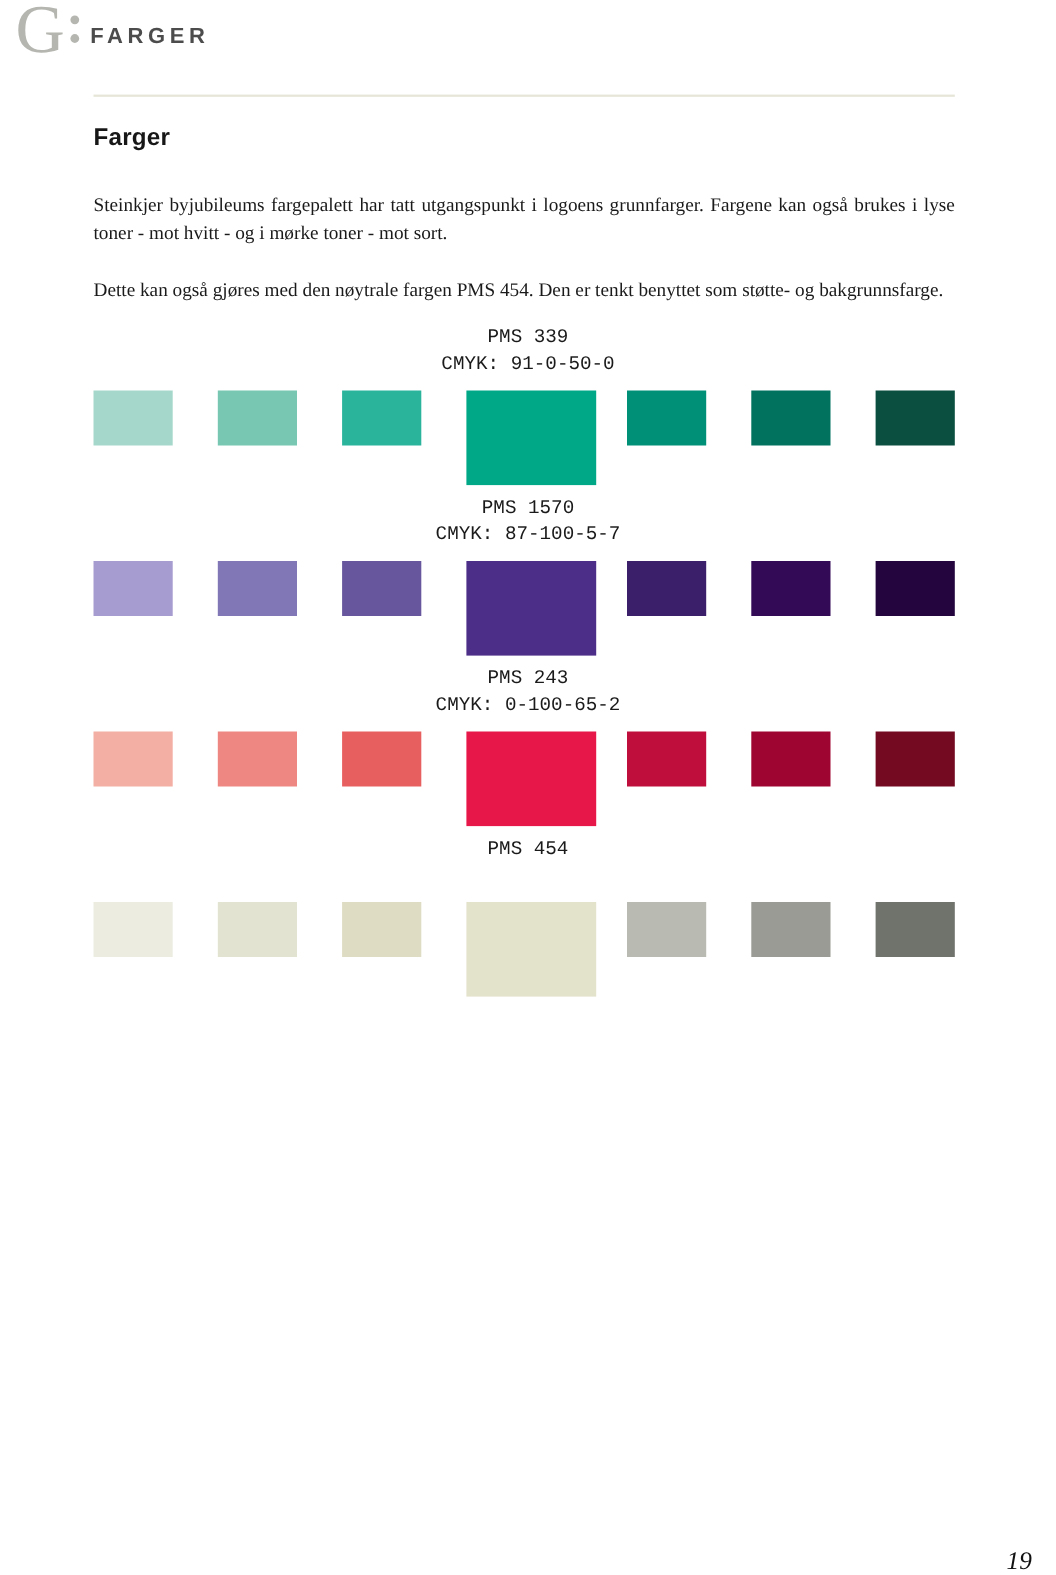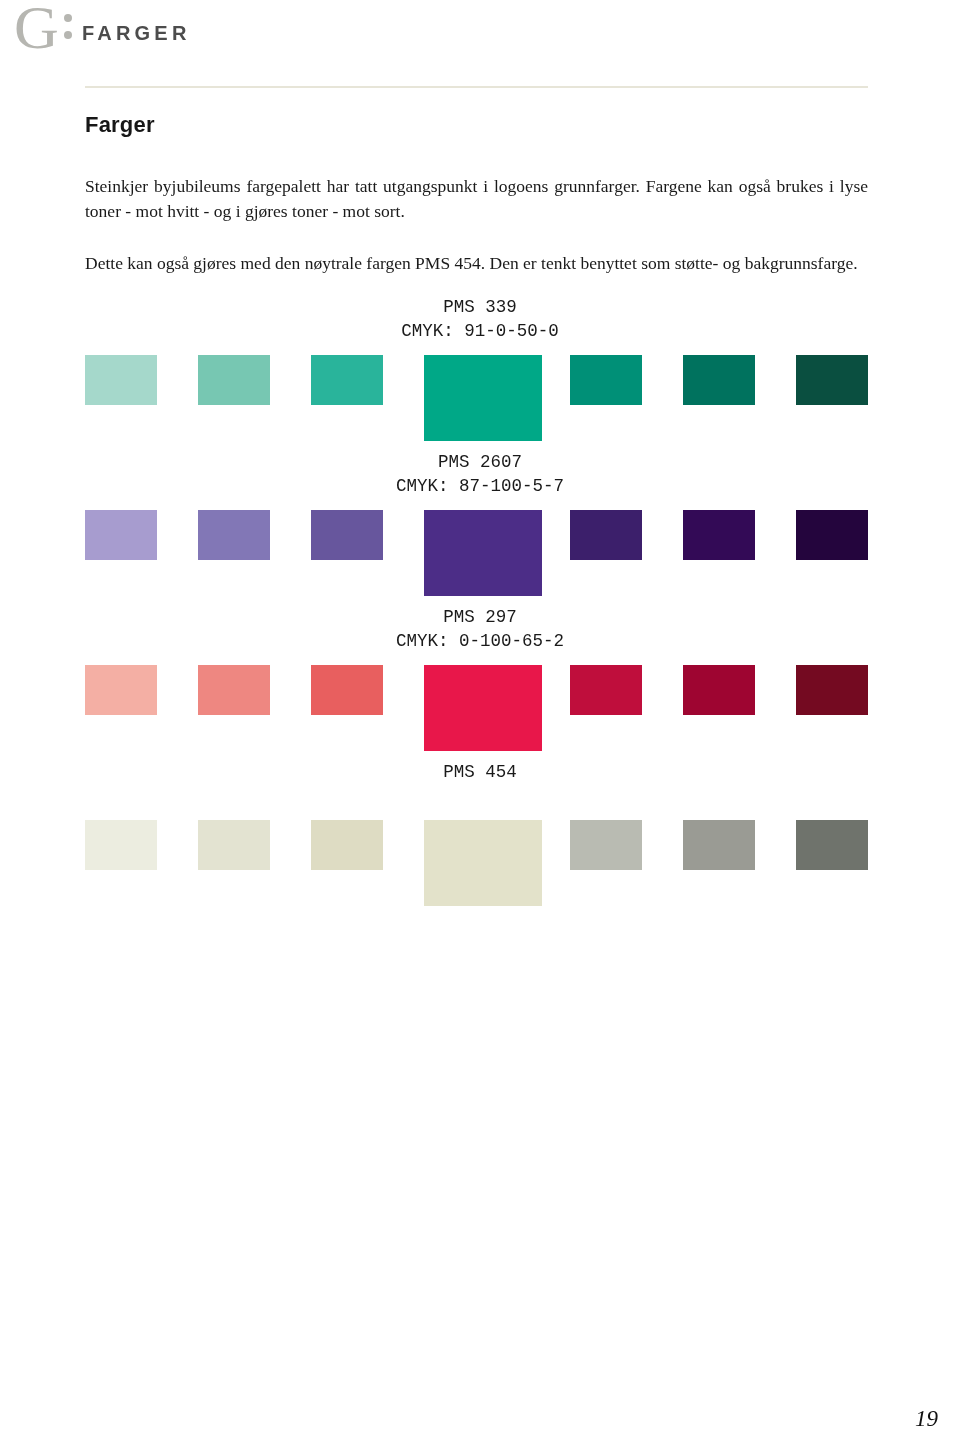--- a/index.html
+++ b/index.html
@@ -162,21 +162,21 @@
       <span class="logo-dot"></span>
       <span class="logo-dot"></span>
     </span>
   </div>
   <div class="header-title">FARGER</div>
   <div class="header-rule"></div>
 </div>
 
 <div class="content">
   <h1 class="section-title">Farger</h1>
-  <p class="intro-par">Steinkjer byjubileums fargepalett har tatt utgangspunkt i logoens grunnfarger. Fargene kan også brukes i lyse toner - mot hvitt - og i gjøres toner - mot sort.</p>
+  <p class="intro-par">Steinkjer byjubileums fargepalett har tatt utgangspunkt i logoens grunnfarger. Fargene kan også brukes i lyse toner - mot hvitt - og i mørke toner - mot sort.</p>
   <p class="intro-par">Dette kan også gjøres med den nøytrale fargen PMS 454. Den er tenkt benyttet som støtte- og bakgrunnsfarge.</p>
 </div>
 
 <div class="palette" id="palette">
     <div class="palette-row">
       <div class="row-label">
         <span class="lbl-line">PMS 339</span>
         <span class="lbl-line">CMYK: 91-0-50-0</span>
       </div>
       <div class="swatch-strip">
@@ -184,36 +184,36 @@
         <div class="swatch" style="left: 113px; background: rgb(119, 199, 178);"></div>
         <div class="swatch" style="left: 226px; background: rgb(41, 180, 155);"></div>
         <div class="swatch featured" style="left: 339px; background: rgb(0, 168, 135);"></div>
         <div class="swatch" style="left: 485px; background: rgb(0, 144, 119);"></div>
         <div class="swatch" style="left: 598px; background: rgb(0, 114, 94);"></div>
         <div class="swatch" style="left: 711px; background: rgb(10, 79, 64);"></div>
       </div>
     </div>
     <div class="palette-row">
       <div class="row-label">
-        <span class="lbl-line">PMS 2607</span>
+        <span class="lbl-line">PMS 1570</span>
         <span class="lbl-line">CMYK: 87-100-5-7</span>
       </div>
       <div class="swatch-strip">
         <div class="swatch" style="left: 0px; background: rgb(167, 156, 207);"></div>
         <div class="swatch" style="left: 113px; background: rgb(130, 119, 182);"></div>
         <div class="swatch" style="left: 226px; background: rgb(103, 86, 157);"></div>
         <div class="swatch featured" style="left: 339px; background: rgb(76, 45, 135);"></div>
         <div class="swatch" style="left: 485px; background: rgb(60, 31, 107);"></div>
         <div class="swatch" style="left: 598px; background: rgb(51, 10, 86);"></div>
         <div class="swatch" style="left: 711px; background: rgb(36, 5, 61);"></div>
       </div>
     </div>
     <div class="palette-row">
       <div class="row-label">
-        <span class="lbl-line">PMS 297</span>
+        <span class="lbl-line">PMS 243</span>
         <span class="lbl-line">CMYK: 0-100-65-2</span>
       </div>
       <div class="swatch-strip">
         <div class="swatch" style="left: 0px; background: rgb(244, 175, 164);"></div>
         <div class="swatch" style="left: 113px; background: rgb(238, 135, 129);"></div>
         <div class="swatch" style="left: 226px; background: rgb(232, 95, 95);"></div>
         <div class="swatch featured" style="left: 339px; background: rgb(232, 23, 74);"></div>
         <div class="swatch" style="left: 485px; background: rgb(191, 14, 60);"></div>
         <div class="swatch" style="left: 598px; background: rgb(158, 5, 49);"></div>
         <div class="swatch" style="left: 711px; background: rgb(116, 10, 33);"></div>

